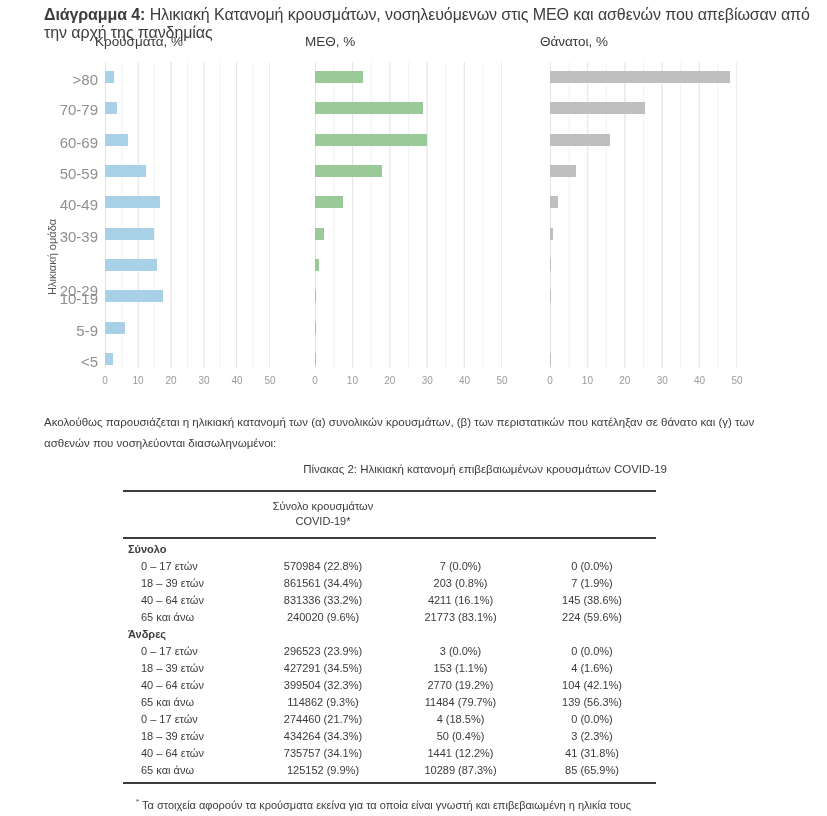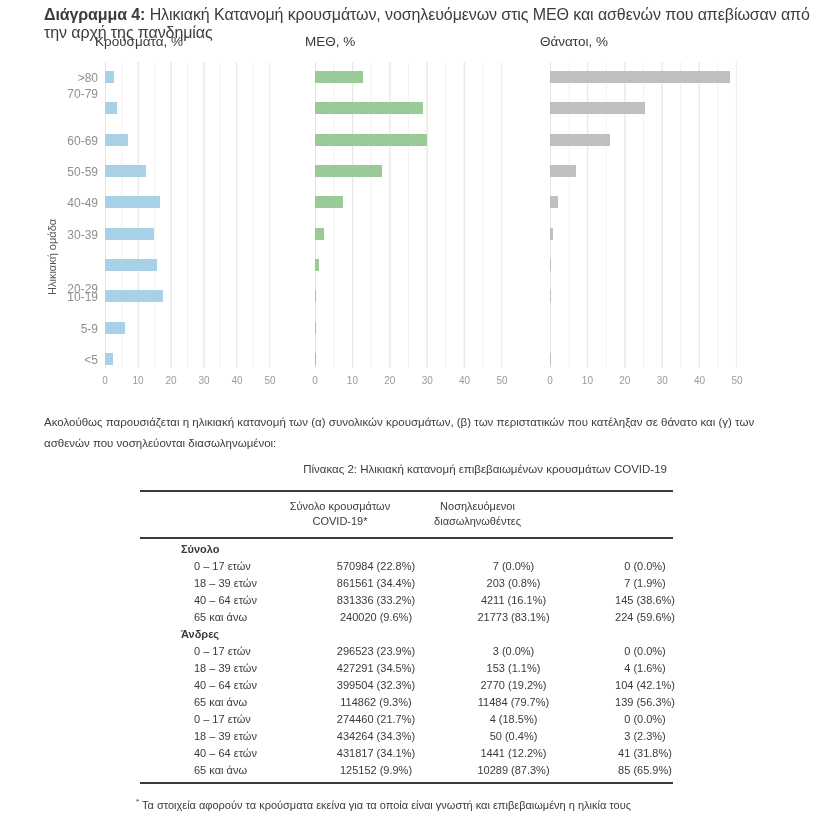--- a/index.html
+++ b/index.html
@@ -28,21 +28,21 @@
     position:absolute; top:30px; height:306px;
     background-image:
       linear-gradient(to right, #e4e4e4 1px, transparent 1px),
       linear-gradient(to right, #f1f1f1 1px, transparent 1px);
     background-size: 20% 100%, 10% 100%;
     border-right:1px solid #ededed;
   }
   .bar { position:absolute; left:0; height:12px; }
   .ytick {
     position:absolute; width:44px; text-align:right;
-    font-size:12px; color:#8f8f8f;
+    font-size:15px; color:#8f8f8f;
   }
   .xtick {
     position:absolute; transform:translateX(-50%);
     font-size:10px; color:#9a9a9a;
   }
   .y-axis-title {
     position:absolute; left:46px; top:150px;
     writing-mode:vertical-rl; transform:rotate(180deg);
     font-size:11px; color:#555; height:150px; text-align:center;
   }
@@ -50,29 +50,29 @@
   .para {
     position:absolute; left:44px; top:412px; width:742px;
     font-size:11.5px; line-height:21px; color:#3c3c3c;
   }
   
   .tbl-title {
     position:absolute; left:134px; top:463px; width:533px;
     text-align:right; font-size:11.5px; color:#3c3c3c;
   }
   #tbl {
-    position:absolute; left:140px; top:490px; width:533px;
+    position:absolute; left:123px; top:490px; width:533px;
     font-size:11px; color:#3b3b3b;
     border-top:2px solid #3c3c3c;
     border-bottom:2px solid #3c3c3c;
   }
   .trow { display:grid; grid-template-columns:130px 140px 135px 128px; }
   .thead { border-bottom:2px solid #3c3c3c; padding:7px 0 8px 0; }
   .thead .hcell { text-align:center; line-height:15px; padding:0 14px; }
-  .tbody { padding:2px 0 3px 0;margin-left:36px; }
+  .tbody { padding:2px 0 3px 0; }
   .grow  { font-weight:bold; line-height:17px; padding-left:5px; }
   .rlabel { padding-left:18px; line-height:17px; }
   .num { text-align:center; line-height:17px; }
   .footnote {
     position:absolute; left:136px; top:797px; width:560px;
     font-size:11px; color:#3b3b3b;
   }
   .footnote sup { font-size:8px; }
 </style>
 </head>
@@ -89,21 +89,21 @@
       <div class="bar" style="top: 71.66px; width: 14%; background: rgb(168, 209, 232);"></div>
       <div class="bar" style="top: 102.99px; width: 24.8%; background: rgb(168, 209, 232);"></div>
       <div class="bar" style="top: 134.32px; width: 33.6%; background: rgb(168, 209, 232);"></div>
       <div class="bar" style="top: 165.65px; width: 30%; background: rgb(168, 209, 232);"></div>
       <div class="bar" style="top: 196.98px; width: 32%; background: rgb(168, 209, 232);"></div>
       <div class="bar" style="top: 228.31px; width: 35.6%; background: rgb(168, 209, 232);"></div>
       <div class="bar" style="top: 259.64px; width: 12%; background: rgb(168, 209, 232);"></div>
       <div class="bar" style="top: 290.97px; width: 4.8%; background: rgb(168, 209, 232);"></div>
     </div>
     <div class="ytick" style="left: 54px; top: 39px;">&gt;80</div>
-    <div class="ytick" style="left: 54px; top: 55px;">70-79</div>
+    <div class="ytick" style="left: 54px; top: 69px;">70-79</div>
     <div class="ytick" style="left: 54px; top: 101.66px;">60-69</div>
     <div class="ytick" style="left: 54px; top: 132.99px;">50-59</div>
     <div class="ytick" style="left: 54px; top: 164.32px;">40-49</div>
     <div class="ytick" style="left: 54px; top: 195.65px;">30-39</div>
     <div class="ytick" style="left: 54px; top: 226.98px; margin-top: 23px;">20-29</div>
     <div class="ytick" style="left: 54px; top: 258.31px;">10-19</div>
     <div class="ytick" style="left: 54px; top: 289.64px;">5-9</div>
     <div class="ytick" style="left: 54px; top: 320.97px;">&lt;5</div>
     <div class="xtick" style="left: 105px; top: 343px;">0</div>
     <div class="xtick" style="left: 138px; top: 343px;">10</div>
@@ -152,21 +152,20 @@
   </div>
 
 <div class="para">Ακολούθως παρουσιάζεται η ηλικιακή κατανομή των (α) συνολικών κρουσμάτων, (β) των περιστατικών που κατέληξαν σε θάνατο και (γ) των ασθενών που νοσηλεύονται διασωληνωμένοι:</div>
 
 <div class="tbl-title">Πίνακας 2: Ηλικιακή κατανομή επιβεβαιωμένων κρουσμάτων COVID-19</div>
 
 <div id="tbl">
     <div class="trow thead">
       <div class="hcell"></div>
       <div class="hcell">Σύνολο κρουσμάτων COVID-19*</div>
-      <div class="hcell">Νοσηλευόμενοι διασωληνωθέντες</div>
     </div>
     <div class="tbody">
       <div class="trow">
         <div class="grow">Σύνολο</div>
       </div>
       <div class="trow">
         <div class="rlabel">0 – 17 ετών</div>
         <div class="num">570984 (22.8%)</div>
         <div class="num">7 (0.0%)</div>
         <div class="num">0 (0.0%)</div>
@@ -223,21 +222,21 @@
         <div class="num">0 (0.0%)</div>
       </div>
       <div class="trow">
         <div class="rlabel">18 – 39 ετών</div>
         <div class="num">434264 (34.3%)</div>
         <div class="num">50 (0.4%)</div>
         <div class="num">3 (2.3%)</div>
       </div>
       <div class="trow">
         <div class="rlabel">40 – 64 ετών</div>
-        <div class="num">431817 (34.1%)</div>
+        <div class="num">735757 (34.1%)</div>
         <div class="num">1441 (12.2%)</div>
         <div class="num">41 (31.8%)</div>
       </div>
       <div class="trow">
         <div class="rlabel">65 και άνω</div>
         <div class="num">125152 (9.9%)</div>
         <div class="num">10289 (87.3%)</div>
         <div class="num">85 (65.9%)</div>
       </div>
     </div>

